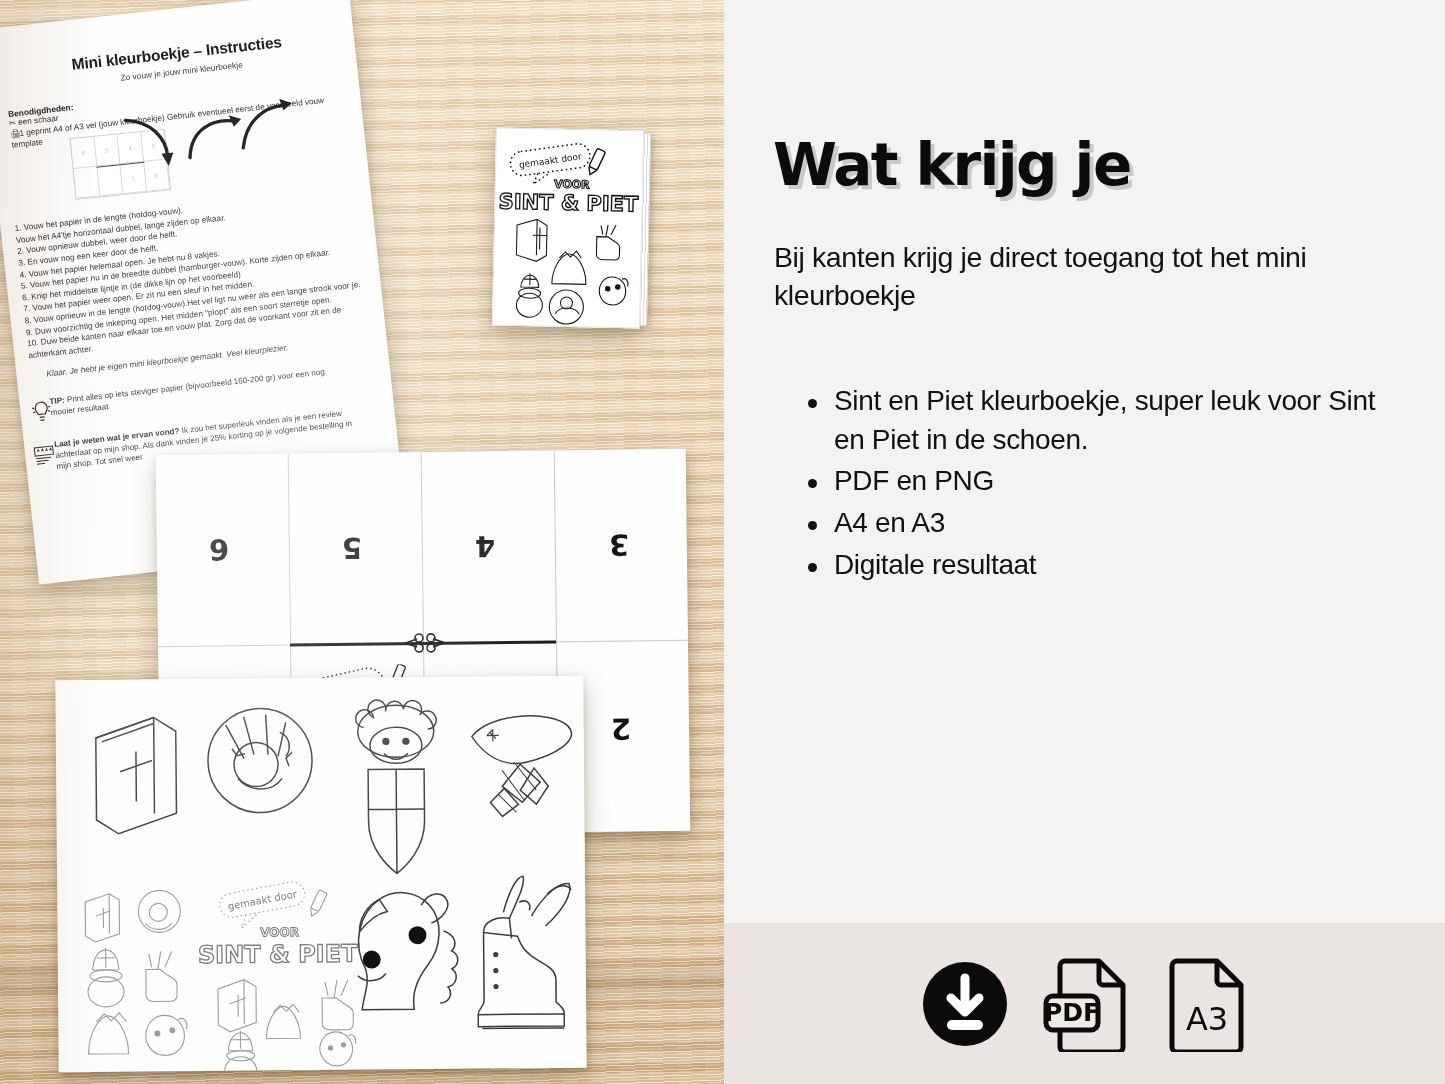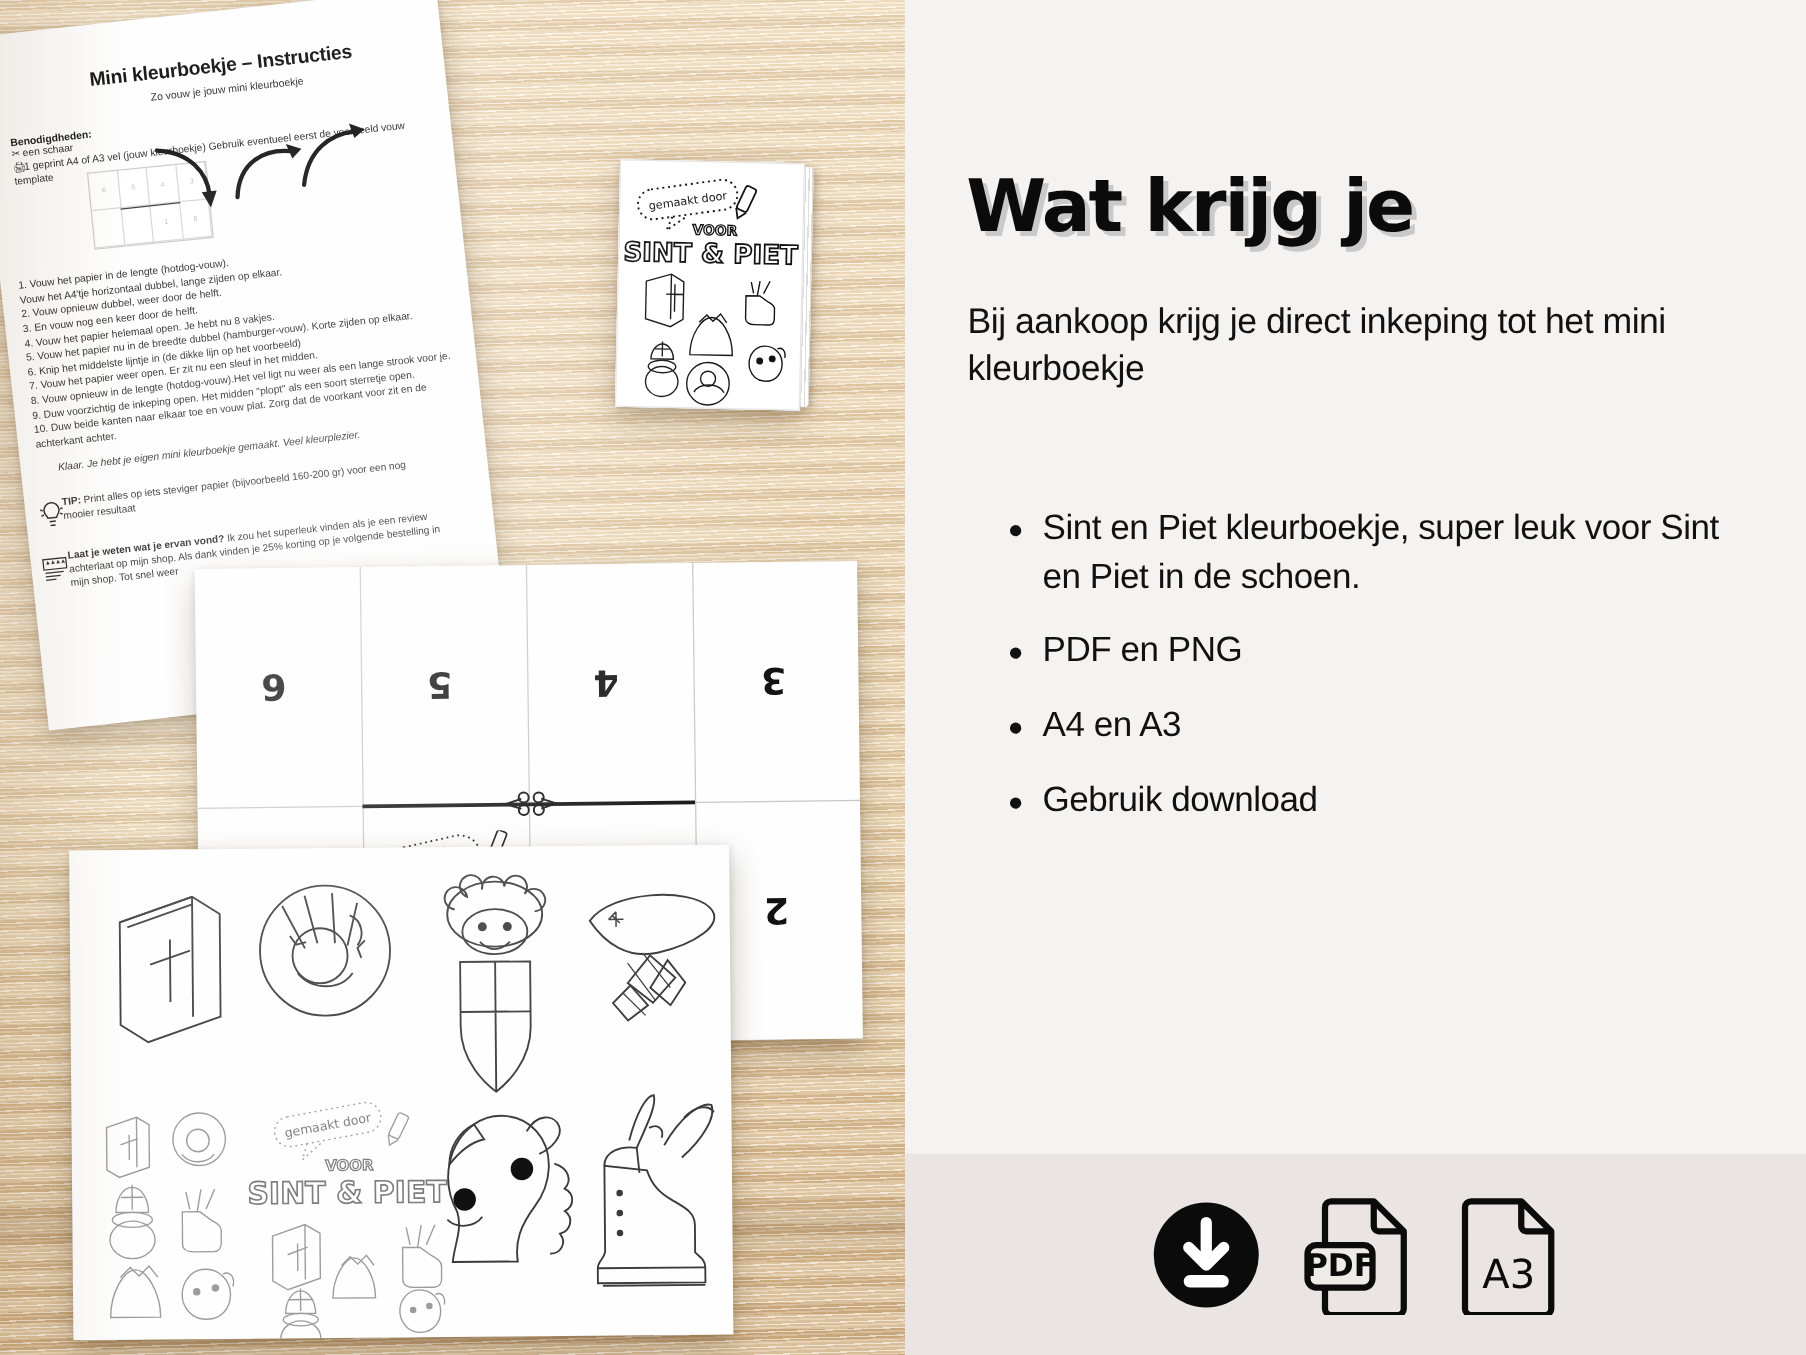--- a/index.html
+++ b/index.html
@@ -109,21 +109,21 @@
     text-shadow:4px 4px 0 rgba(150,150,150,0.45);
     font-family:"DejaVu Sans", sans-serif;
   }
   .subline{
     position:absolute; left:50px; top:238px; width:600px;
     font-size:28.5px; line-height:1.34; color:#121212; letter-spacing:-0.4px;
   }
   .bullets{ position:absolute; left:76px; top:382px; width:600px; list-style:none; }
   .bullets li{
     position:relative; font-size:28px; line-height:1.38; color:#111;
-    letter-spacing:-0.35px; padding-left:34px; margin-bottom:3px;margin-top:21px;
+    letter-spacing:-0.35px; padding-left:34px; margin-bottom:3px;
   }
   .bullets li::before{
     content:""; position:absolute; left:8px; top:17px;
     width:9px; height:9px; border-radius:50%; background:#111;
   }
 
   .icon-row{ position:absolute; left:0; top:923px; width:721px; height:161px;
      display:flex; align-items:center; justify-content:center; gap:34px; }
   .icon-cell{ display:flex; align-items:center; justify-content:center; }
 </style>
@@ -460,27 +460,27 @@
         </g>
       </svg>
     </div>
   </div>
 
   <div class="right-panel">
     <div class="rp-top"></div>
     <div class="rp-bottom"></div>
 
     <h1 class="headline">Wat krijg je</h1>
-    <p class="subline">Bij aankoop krijg je direct inkeping tot het mini kleurboekje</p>
+    <p class="subline">Bij kanten krijg je direct toegang tot het mini kleurboekje</p>
 
     <ul class="bullets">
       <li>Sint en Piet kleurboekje, super leuk voor Sint en Piet in de schoen.</li>
       <li>PDF en PNG</li>
       <li>A4 en A3</li>
-      <li>Gebruik download</li>
+      <li>Digitale resultaat</li>
     </ul>
 
     <div class="icon-row">
 
       <span class="icon-cell">
         <svg width="88" height="88" viewBox="0 0 88 88">
           <circle cx="44" cy="44" r="42" fill="#0b0b0b"></circle>
           <path d="M44 18 l0 30 M30 38 l14 14 l14 -14" stroke="#fff" stroke-width="9" fill="none" stroke-linecap="round" stroke-linejoin="round"></path>
           <rect x="26" y="60" width="36" height="10" rx="5" fill="#fff"></rect>
         </svg>

